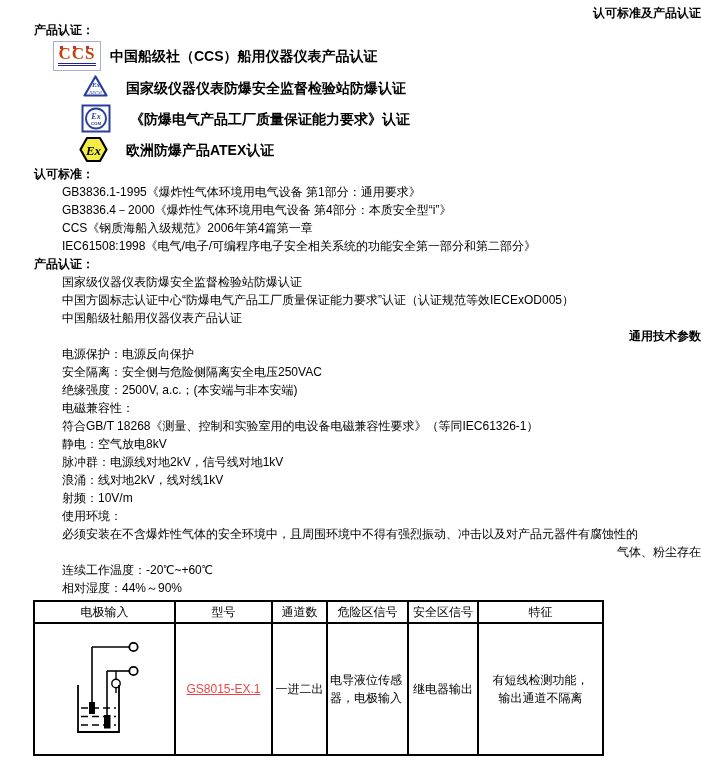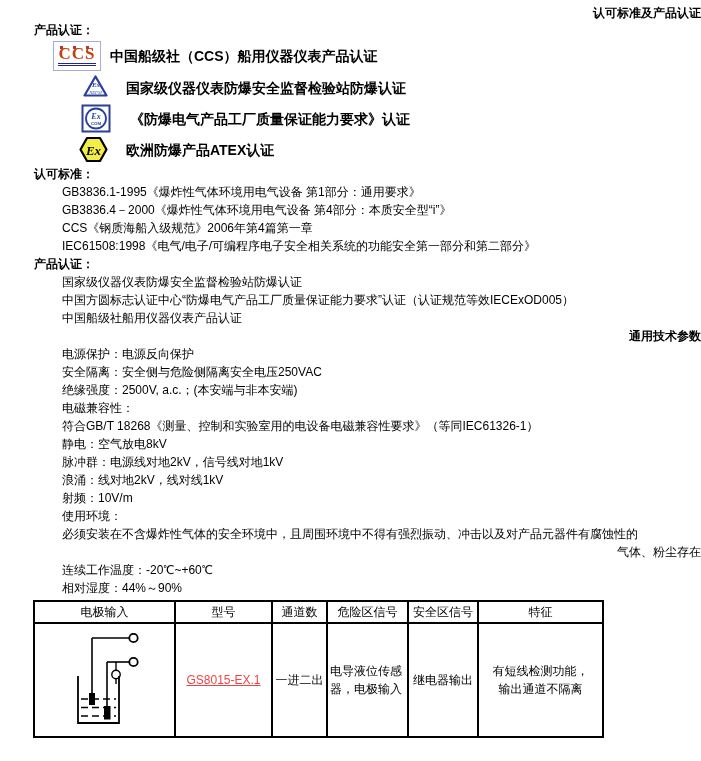--- a/index.html
+++ b/index.html
@@ -54,21 +54,21 @@
     margin:3px 0 0 33px;width:569px;
   }
   .sel-table th,.sel-table td{
     border:2px solid #000;font-weight:normal;
     text-align:center;vertical-align:middle;
     padding:0;font-size:12px;line-height:18px;
     overflow:hidden;
   }
   .sel-table th{height:20px;}
   .sel-table td{height:98px;}
-  td.cell-hazard{text-align:left;padding:7px 2px;}
+  td.cell-hazard{text-align:left;padding:16px 2px;}
   td.cell-feature{padding:0 10px;}
   .model-link{color:#ef4444;text-decoration:underline;cursor:pointer;}
   .diagram-wrap{display:flex;align-items:center;justify-content:center;height:98px;}
 </style>
 </head>
 <body>
 
 <div class="page">
 
   <div class="line h1 b ml38">认可标准及产品认证</div>

